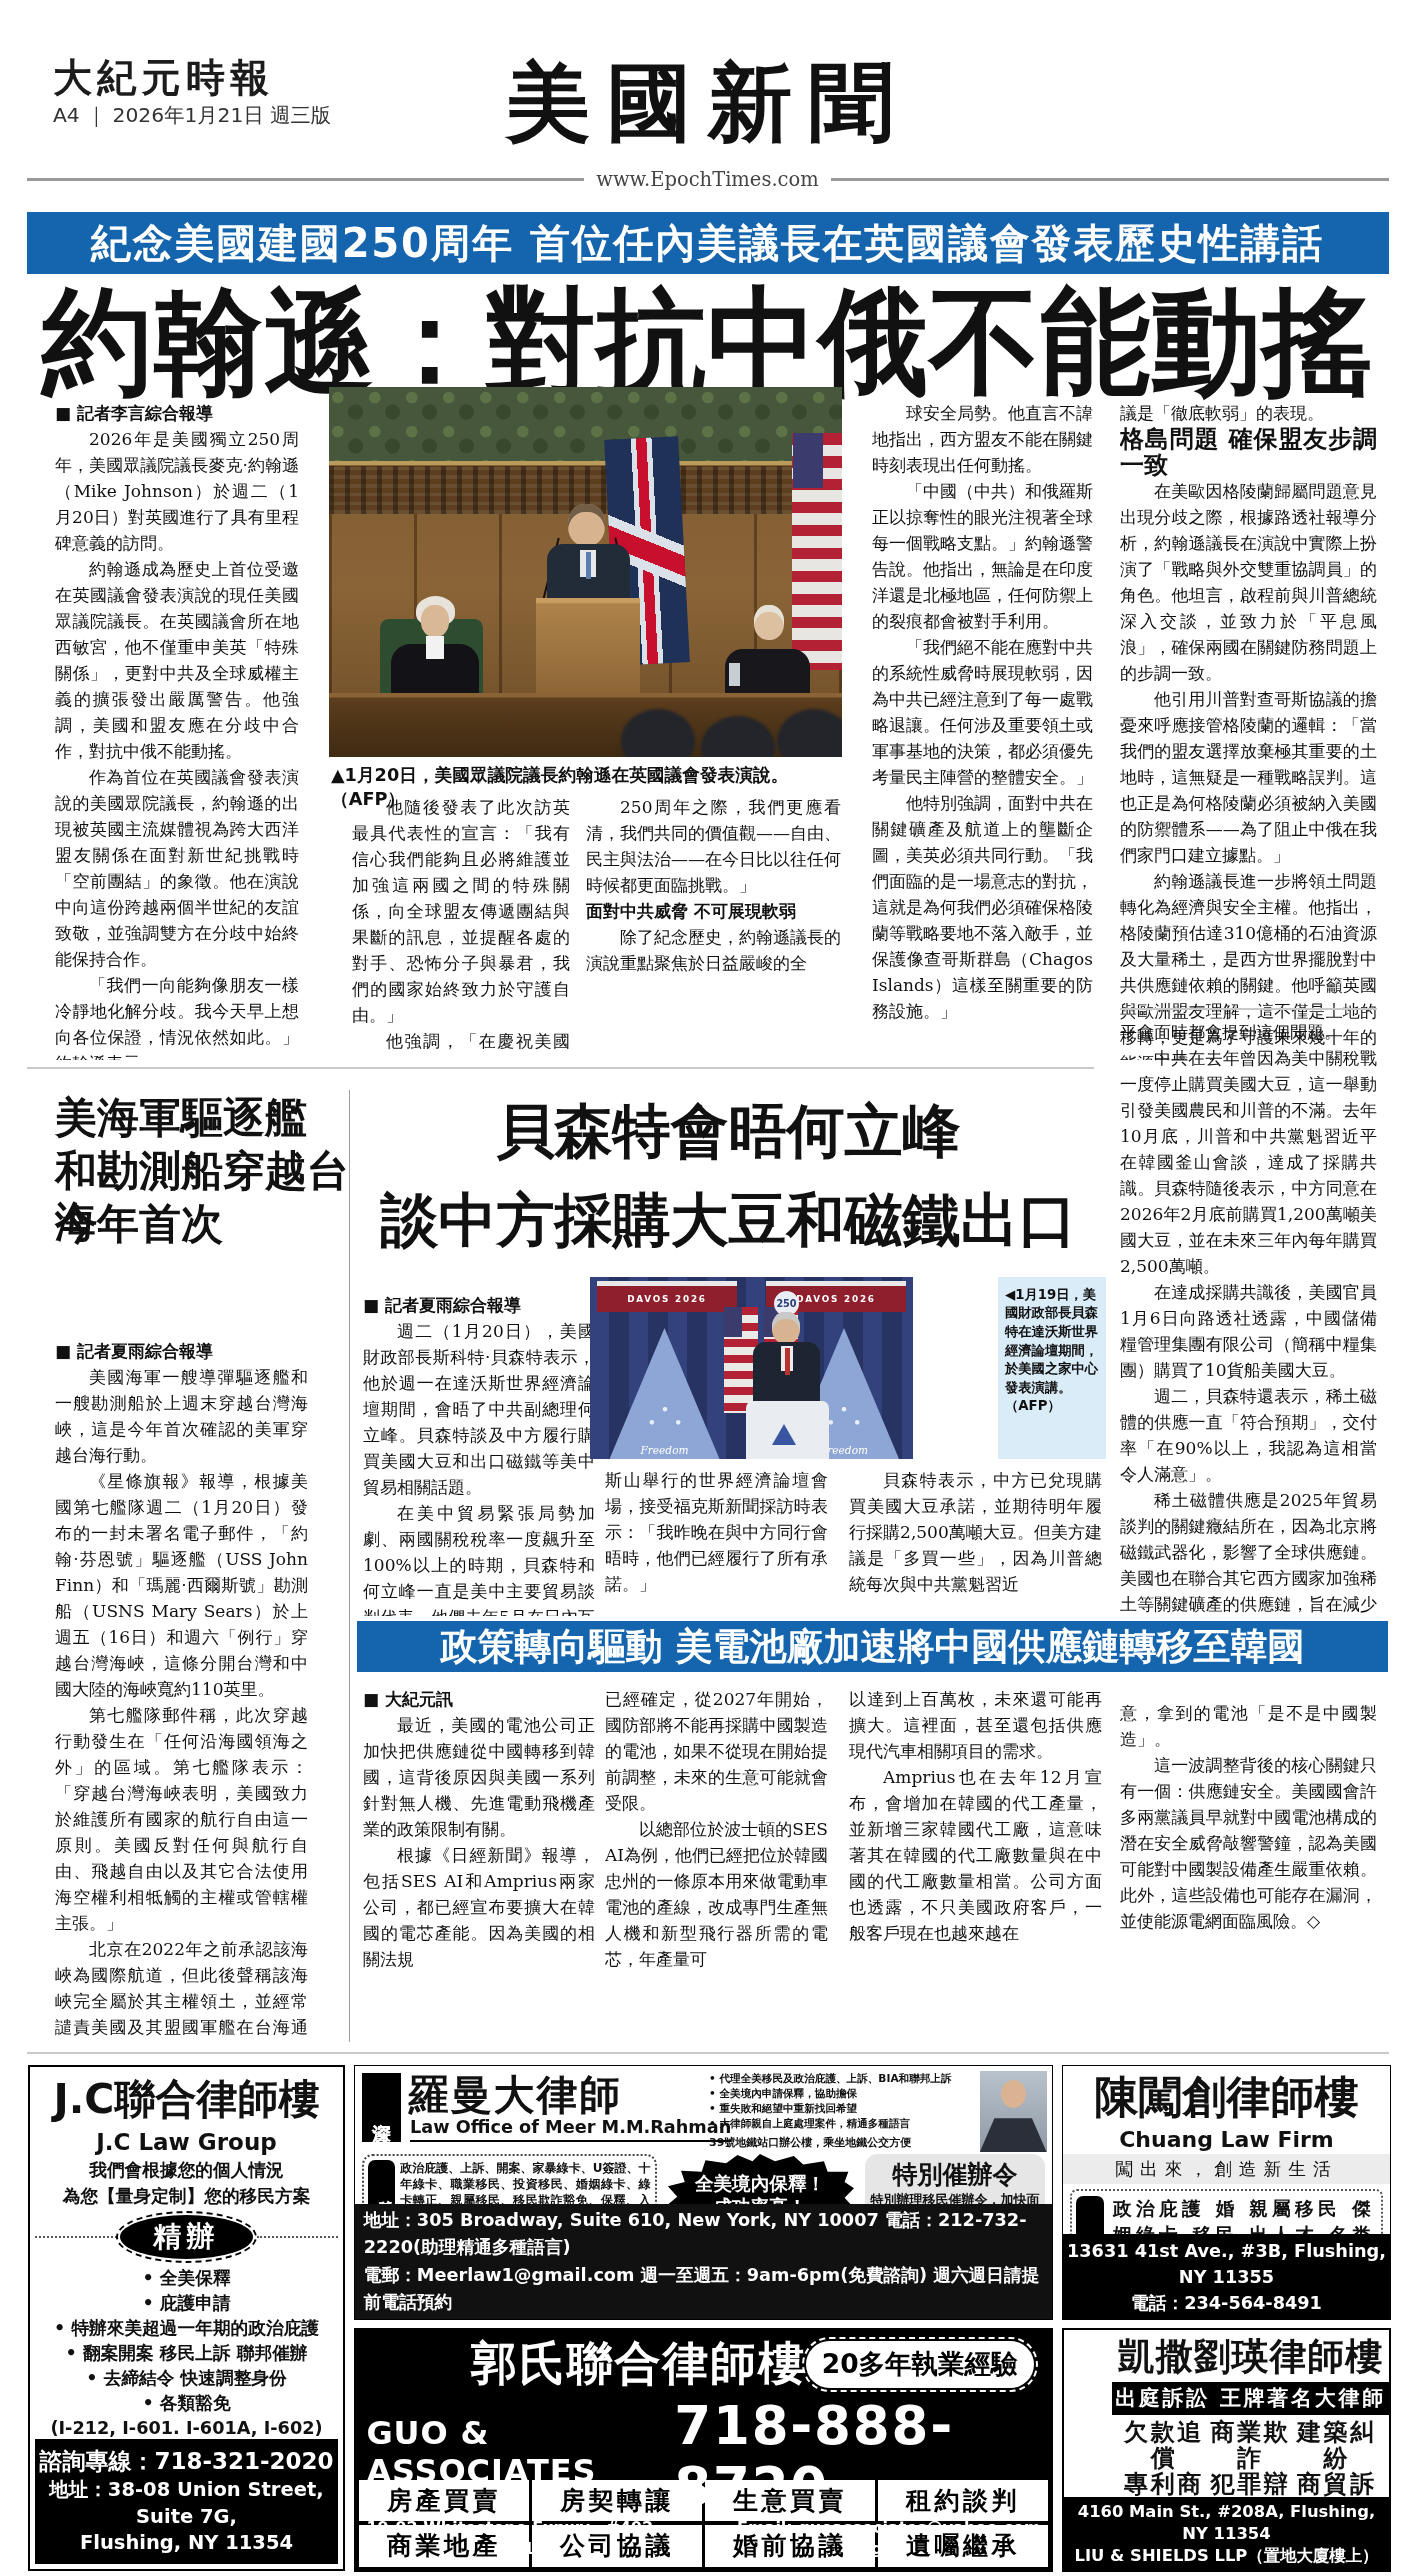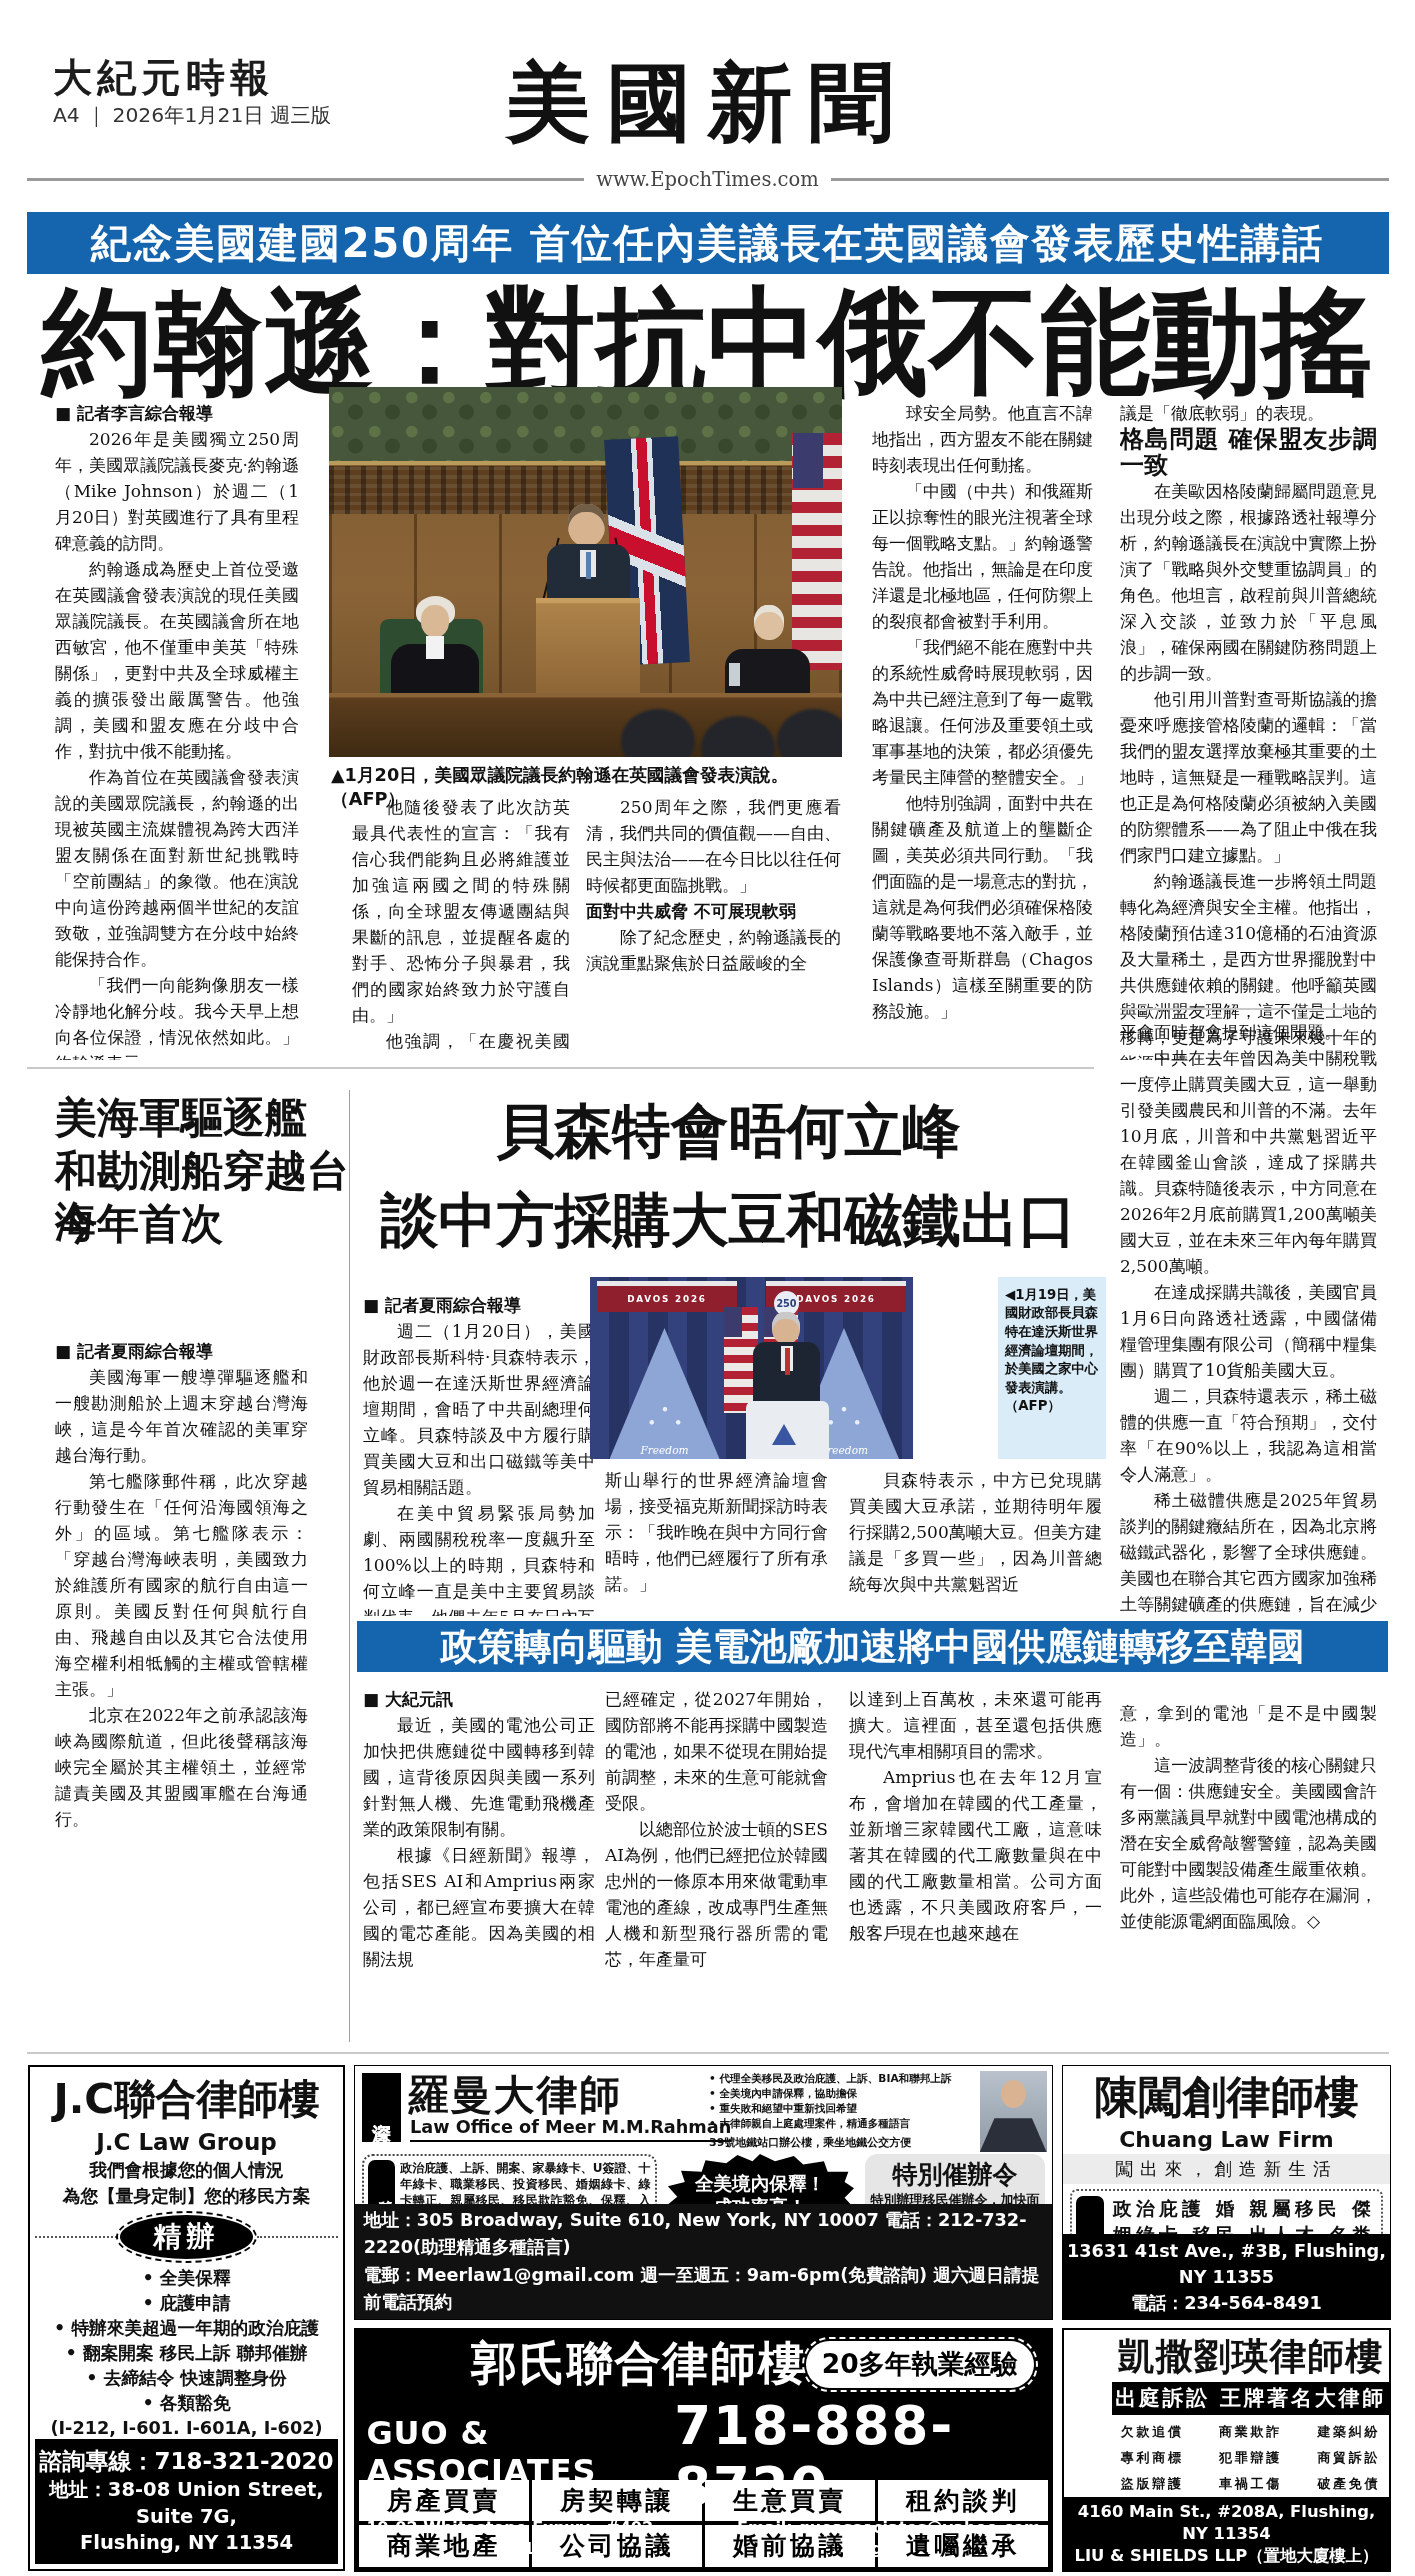--- a/index.html
+++ b/index.html
@@ -173,21 +173,21 @@
   .guo-row3{display:flex;justify-content:space-between;padding:0 12.4px;font-size:16px;font-weight:bold;line-height:21px;}
   .guo-table{position:absolute;left:5.3px;right:5.3px;bottom:5.3px;}
   .guo-tr{display:flex;gap:3.5px;margin-top:3.5px;}
   .guo-td{flex:1;background:#fff;color:#000;text-align:center;font-size:25px;font-weight:900;
       padding:4.4px 0;letter-spacing:3.5px;}
   
   #ad-caesar{left:1062px;top:2328px;width:329px;height:244px;border:2.7px solid #000;text-align:center;padding-left:48px;}
   .cs-title{font-family:"DejaVu Serif",serif;font-size:37px;font-weight:900;margin-top:1.8px;letter-spacing:0.9px;}
   .cs-bar{background:#000;color:#fff;font-size:21px;font-weight:bold;letter-spacing:2.7px;padding:2.7px 0;}
   .cs-grid{padding:3.5px 8.8px;}
-  .cs-row{display:flex;justify-content:space-between;font-size:13px;font-weight:bold;line-height:26px;letter-spacing:2.7px;}
+  .cs-row{display:flex;justify-content:space-between;font-size:24px;font-weight:bold;line-height:26px;letter-spacing:2.7px;}
   .cs-pill{display:inline-block;background:#000;color:#fff;border-radius:19.5px;font-size:24px;font-weight:900;
       padding:2.7px 23px;letter-spacing:1.8px;}
   .cs-foot{position:absolute;left:0;right:0;bottom:0;background:#000;color:#fff;font-size:16.4px;
       font-weight:bold;line-height:22px;padding:3.5px 1.8px;}
 </style>
 </head>
 <body>
 
 <div id="page">
 
@@ -271,20 +271,21 @@
   <div class="hr" style="left:1120px;top:1008px;width:257px;height:1.8px;"></div>
   <div class="vr" style="left:349px;top:1090px;width:0.9px;height:952px;"></div>
   <div class="hr" style="left:26.5px;top:2052px;width:1362px;height:1.8px;"></div>
 
   <div class="tw-h" style="top:1092px;">美海軍驅逐艦</div>
   <div class="tw-h" style="top:1145px;">和勘測船穿越台海</div>
   <div class="tw-h" style="top:1198px;">今年首次</div>
   <div class="col" style="left:55px;top:1338px;width:253px;height:704px;">
     <p class="byline">■ 記者夏雨綜合報導</p>
     <p>美國海軍一艘導彈驅逐艦和一艘勘測船於上週末穿越台灣海峽，這是今年首次確認的美軍穿越台海行動。</p>
+    <p>《星條旗報》報導，根據美國第七艦隊週二（1月20日）發布的一封未署名電子郵件，「約翰·芬恩號」驅逐艦（USS John Finn）和「瑪麗·西爾斯號」勘測船（USNS Mary Sears）於上週五（16日）和週六「例行」穿越台灣海峽，這條分開台灣和中國大陸的海峽寬約110英里。</p>
     <p>第七艦隊郵件稱，此次穿越行動發生在「任何沿海國領海之外」的區域。第七艦隊表示：「穿越台灣海峽表明，美國致力於維護所有國家的航行自由這一原則。美國反對任何與航行自由、飛越自由以及其它合法使用海空權利相牴觸的主權或管轄權主張。」</p>
     <p>北京在2022年之前承認該海峽為國際航道，但此後聲稱該海峽完全屬於其主權領土，並經常譴責美國及其盟國軍艦在台海通行。</p>
 
   </div>
 
   <div class="bs-h" style="top:1088px;">貝森特會晤何立峰</div>
   <div class="bs-h" style="top:1177px;">談中方採購大豆和磁鐵出口</div>
 
   <div class="col" style="left:363px;top:1292px;width:232px;height:324px;">
     <p class="byline">■ 記者夏雨綜合報導</p>

